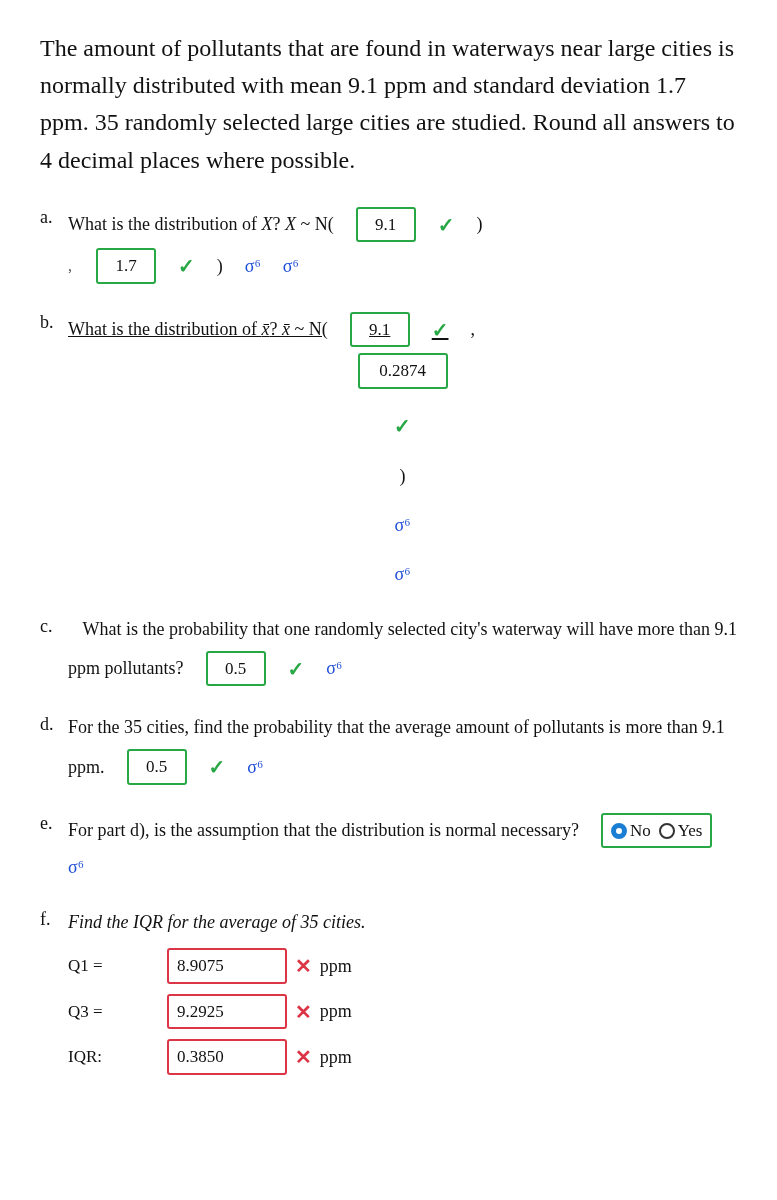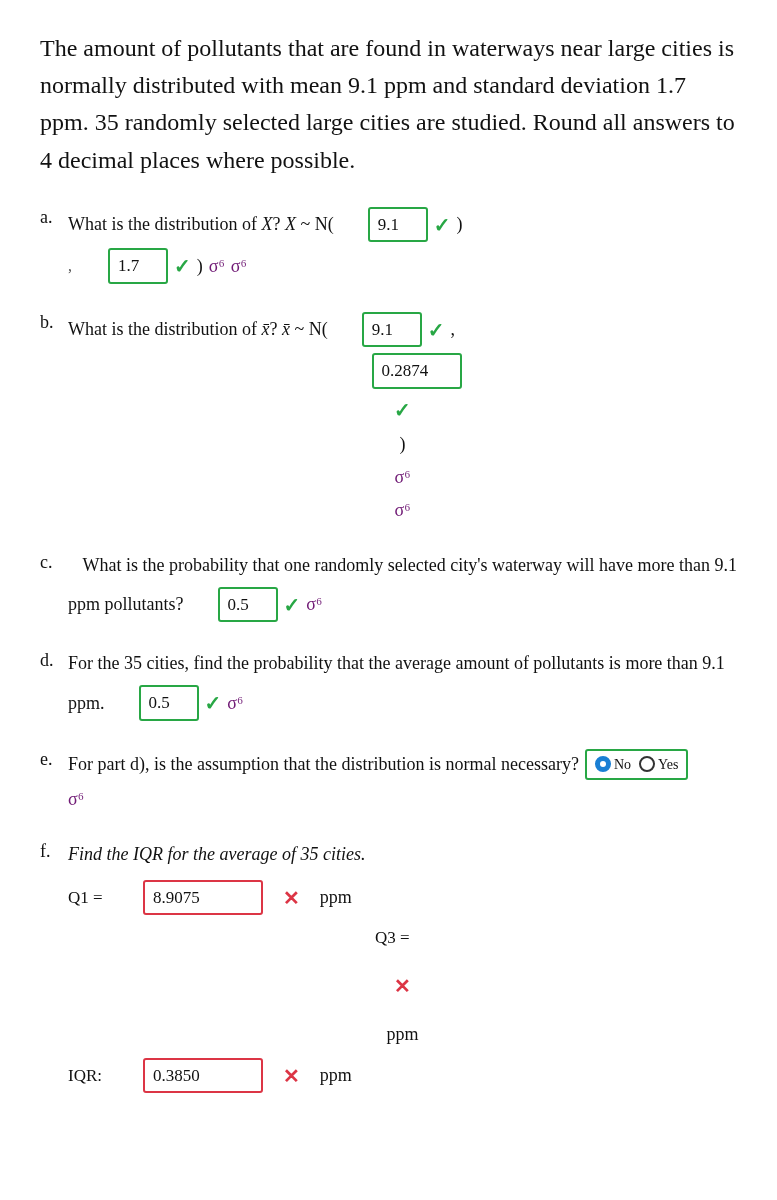--- a/index.html
+++ b/index.html
@@ -17,75 +17,75 @@
       margin-bottom: 28px;
       font-size: 24px;
     }
     .question-block {
       margin-bottom: 22px;
     }
     .question-row {
       display: flex;
       align-items: center;
       flex-wrap: wrap;
-      gap: 6px;
+      gap: 22px;
       margin-bottom: 6px;
       margin-left: 28px;
     }
     .input-box {
       border: 2px solid #28a745;
       border-radius: 3px;
       padding: 3px 8px;
       font-size: 17px;
       font-family: Georgia, serif;
       min-width: 60px;
-      text-align: left;
+      text-align: center;
       display: inline-block;
-      margin-left: 28px;
     }
     .input-box-red {
       border: 2px solid #dc3545;
       border-radius: 3px;
       padding: 3px 8px;
       font-size: 17px;
       font-family: Georgia, serif;
       min-width: 120px;
       text-align: left;
       display: inline-block;
+      margin-left: 36px;
     }
     .check-green {
       color: #28a745;
       font-size: 20px;
       font-weight: bold;
     }
     .x-red {
       color: #dc3545;
       font-size: 20px;
       font-weight: bold;
     }
     .sigma-icon {
       font-size: 18px;
-      color: #701a75;
+      color: #1d4ed8;
       cursor: pointer;
       display: inline-block;
     }
     
     .radio-group {
       display: inline-flex;
       align-items: center;
       gap: 4px;
       border: 2px solid #28a745;
       border-radius: 3px;
       padding: 3px 8px;
     }
     .radio-item {
       display: inline-flex;
       align-items: center;
       gap: 3px;
-      font-size: 14px;
+      font-size: 17px;
     }
     .radio-circle {
       width: 16px;
       height: 16px;
       border-radius: 50%;
       border: 2px solid #333;
       display: inline-flex;
       align-items: center;
       justify-content: center;
     }
@@ -111,21 +111,21 @@
       min-width: 20px;
     }
     .label-text {
       font-size: 18px;
       line-height: 1.5;
       flex: 1;
     }
     .iqr-row {
       display: flex;
       align-items: center;
-      gap: 20px;
+      gap: 8px;
       margin-bottom: 10px;
       margin-left: 56px;
     }
     .iqr-label {
       font-size: 17px;
       min-width: 55px;
     }
   </style>
 </head>
 <body>
@@ -151,21 +151,21 @@
         <span class="sigma-icon">σ⁶</span>
       </div>
     </div>
   </div>
 </div>
 
 <div class="question-block">
   <div class="label-row">
     <span class="label-letter">b.</span>
     <div class="label-text">
-      <div class="question-row" style="margin-left:0; flex-wrap:wrap;">
+      <div class="question-row" style="margin-left:0; flex-wrap:wrap;text-decoration:underline;">
         <span>What is the distribution of <em>x̄</em>? <em>x̄</em> ~ N(</span>
         <span class="input-box">9.1</span>
         <span class="check-green">✓</span>
         <span>,</span>
       </div>
       <div class="question-row" style="margin-left:0;flex-direction:column;">
         <span class="input-box" style="min-width:90px;">0.2874</span>
         <span class="check-green">✓</span>
         <span style="font-size:18px;">)</span>
         <span class="sigma-icon">σ⁶</span>
@@ -241,22 +241,23 @@
         <span>Find the IQR for the average of 35 cities.</span>
       </div>
 
       <div class="iqr-row" style="margin-left:0;">
         <span class="iqr-label">Q1 =</span>
         <span class="input-box-red">8.9075</span>
         <span class="x-red">✕</span>
         <span>ppm</span>
       </div>
 
-      <div class="iqr-row" style="margin-left:0;flex-direction:column;">
+      <div class="iqr-row" style="margin-left:0;">
         <span class="iqr-label">Q3 =</span>
+        <span class="input-box-red">9.2925</span>
         <span class="x-red">✕</span>
         <span>ppm</span>
       </div>
 
       <div class="iqr-row" style="margin-left:0;">
         <span class="iqr-label">IQR:</span>
         <span class="input-box-red">0.3850</span>
         <span class="x-red">✕</span>
         <span>ppm</span>
       </div>

